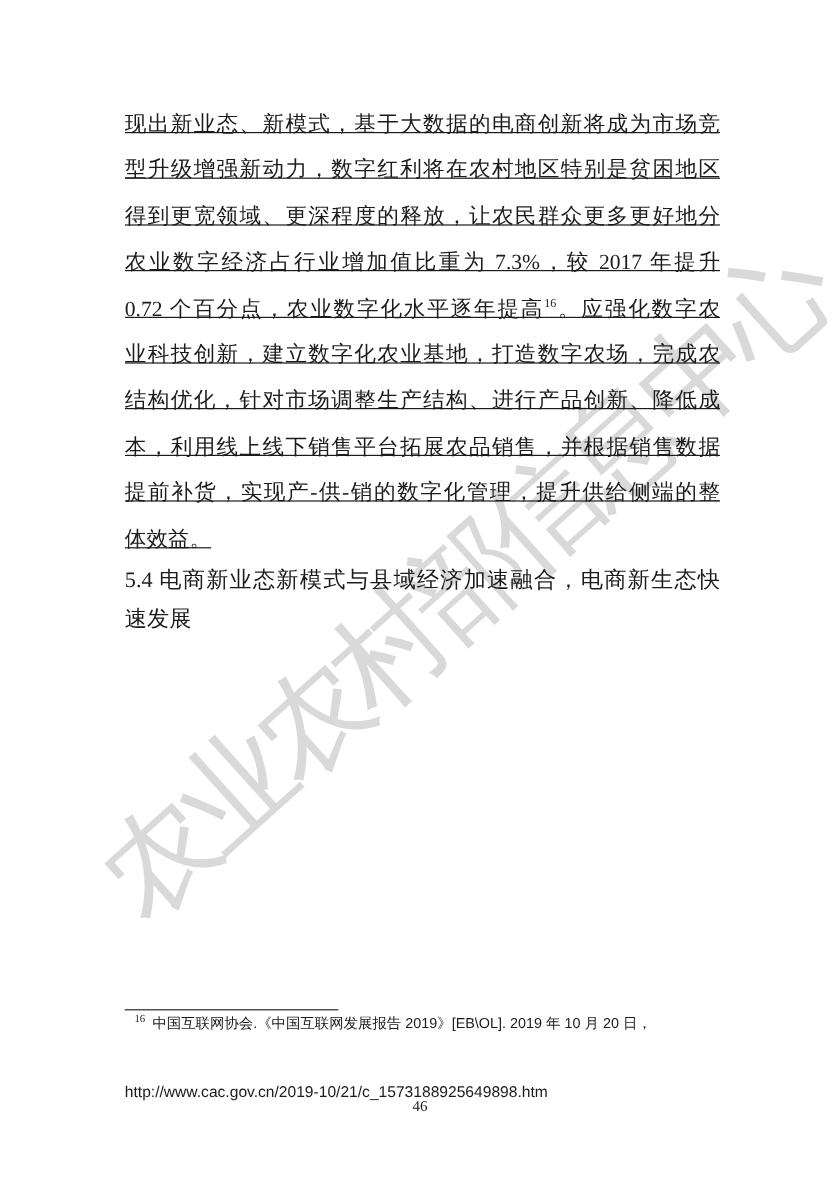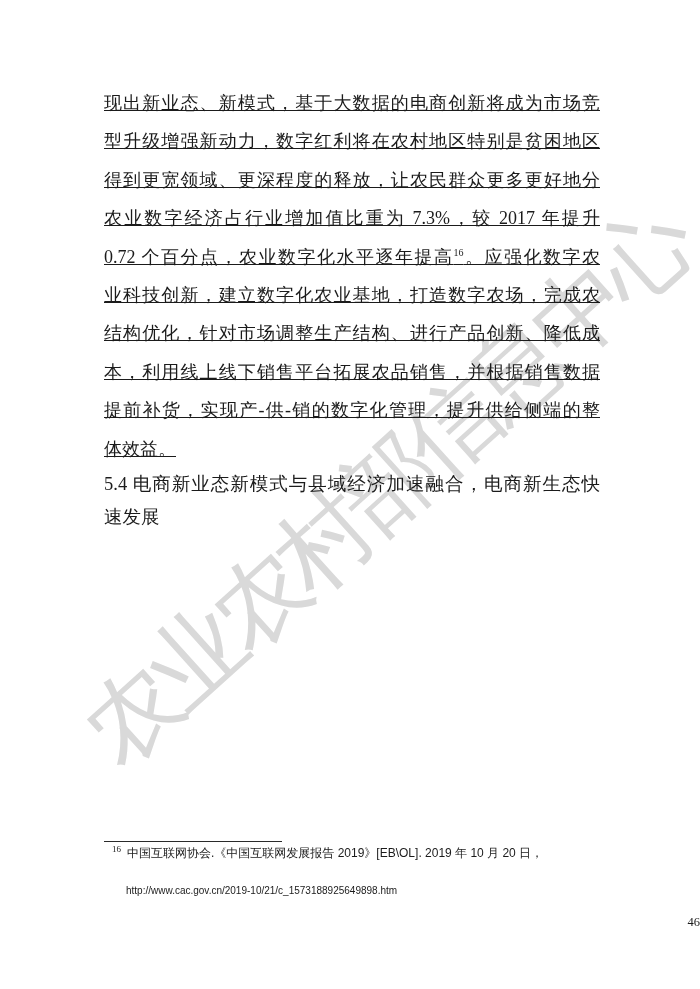--- a/index.html
+++ b/index.html
@@ -91,35 +91,34 @@
   .fn-line1 sup {
     font-size: 9px;
     line-height: 0;
     vertical-align: 5px;
     margin-right: 6px;
     font-family: "Liberation Serif", serif;
   }
   .fn-url {
     position: absolute;
     left: 104px;
-    top: 882px;
+    top: 901px;
     width: 520px;
-    font-size: 10px;
+    font-size: 13px;
     line-height: 17px;
     white-space: nowrap;
     z-index: 1;
     font-family: "Liberation Sans", sans-serif;
-    margin-left: 22px;
   }
   .page-num {
     position: absolute;
     left: 0;
     top: 915px;
     width: 700px;
-    text-align: right;
+    text-align: center;
     font-size: 12.5px;
     z-index: 1;
   }
 </style>
 </head>
 <body>
 
 <div class="page">
 
   <div class="watermark">农业农村部信息中心</div>

